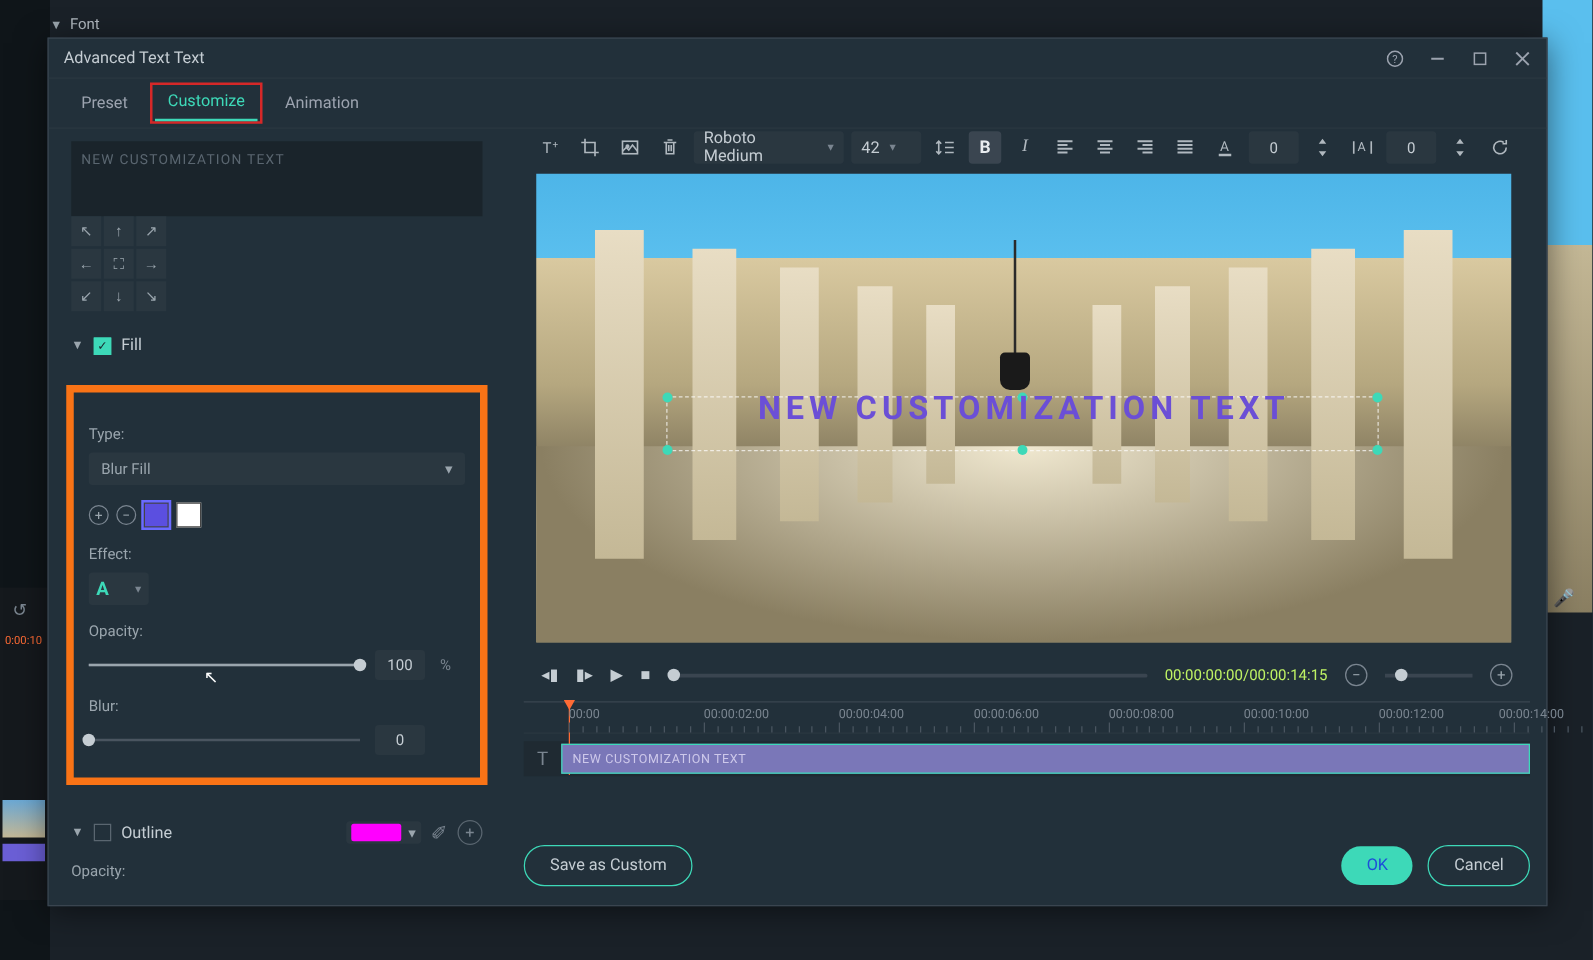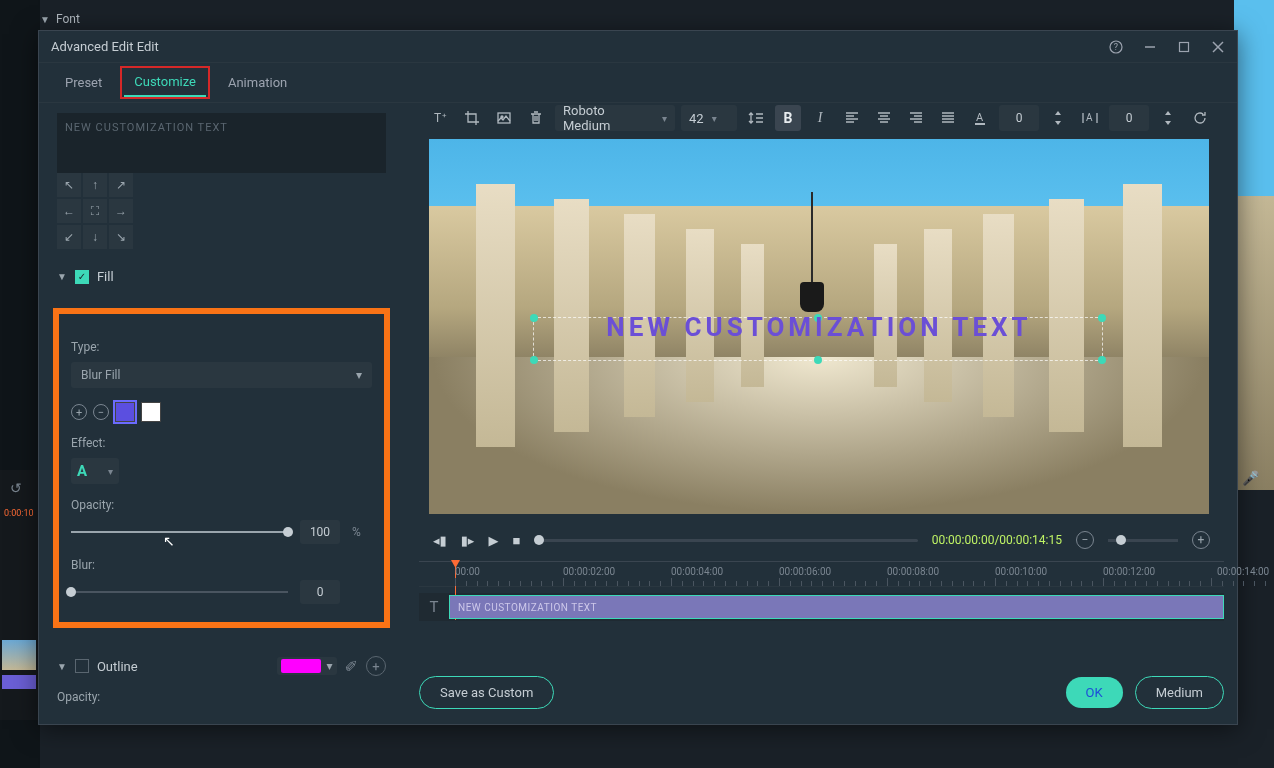--- a/index.html
+++ b/index.html
@@ -116,21 +116,21 @@
 <div class="bg-tl">
   <div class="hist">↺</div>
   <div class="times">0:00:10</div>
 </div>
 <div class="bg-thumb"></div>
 <div class="bg-purple"></div>
 
 <div class="dialog">
 
   <div class="titlebar">
-    <div class="title">Advanced Edit Edit</div>
+    <div class="title">Advanced Text Text</div>
     <div class="winbtns">
       <div class="winbtn">
           <svg width="14" height="14" viewBox="0 0 14 14">
             <circle cx="7" cy="7" r="6" fill="none" stroke="currentColor" stroke-width="1.2"></circle>
             <text x="7" y="10" text-anchor="middle" font-size="9" fill="currentColor">?</text>
           </svg>
         </div>
       <div class="winbtn">
           <svg width="12" height="12">
             <line x1="1" y1="6" x2="11" y2="6" stroke="currentColor" stroke-width="1.5"></line>
@@ -440,34 +440,34 @@
         <div class="tick" style="left: 684px; height: 8px;"></div>
         <div class="tick" style="left: 694.8px;"></div>
         <div class="tick" style="left: 705.6px;"></div>
         <div class="tick" style="left: 716.4px;"></div>
         <div class="tick" style="left: 727.2px;"></div>
         <div class="tick" style="left: 738px;"></div>
         <div class="tick" style="left: 748.8px;"></div>
         <div class="tick" style="left: 759.6px;"></div>
         <div class="tick" style="left: 770.4px;"></div>
         <div class="tick" style="left: 781.2px;"></div>
-        <div class="rlabel" style="left: 798px;">00:00:14:00</div>
+        <div class="rlabel" style="left: 780px;">00:00:14:00</div>
         <div class="tick" style="left: 792px; height: 8px;"></div>
         <div class="tick" style="left: 802.8px;"></div>
         <div class="tick" style="left: 813.6px;"></div>
         <div class="tick" style="left: 824.4px;"></div>
         <div class="tick" style="left: 835.2px;"></div>
         <div class="tick" style="left: 846px;"></div>
       </div>
     <div class="track">
       <div class="trackicon">T</div>
       <div class="clip">NEW CUSTOMIZATION TEXT</div>
     </div>
   </div>
 
   <div class="footer">
     <div class="btn ghost">Save as Custom</div>
     <div class="spacer"></div>
     <div class="btn primary">OK</div>
-    <div class="btn ghost">Medium</div>
+    <div class="btn ghost">Cancel</div>
   </div>
 
 </div>
 
 </body></html>

